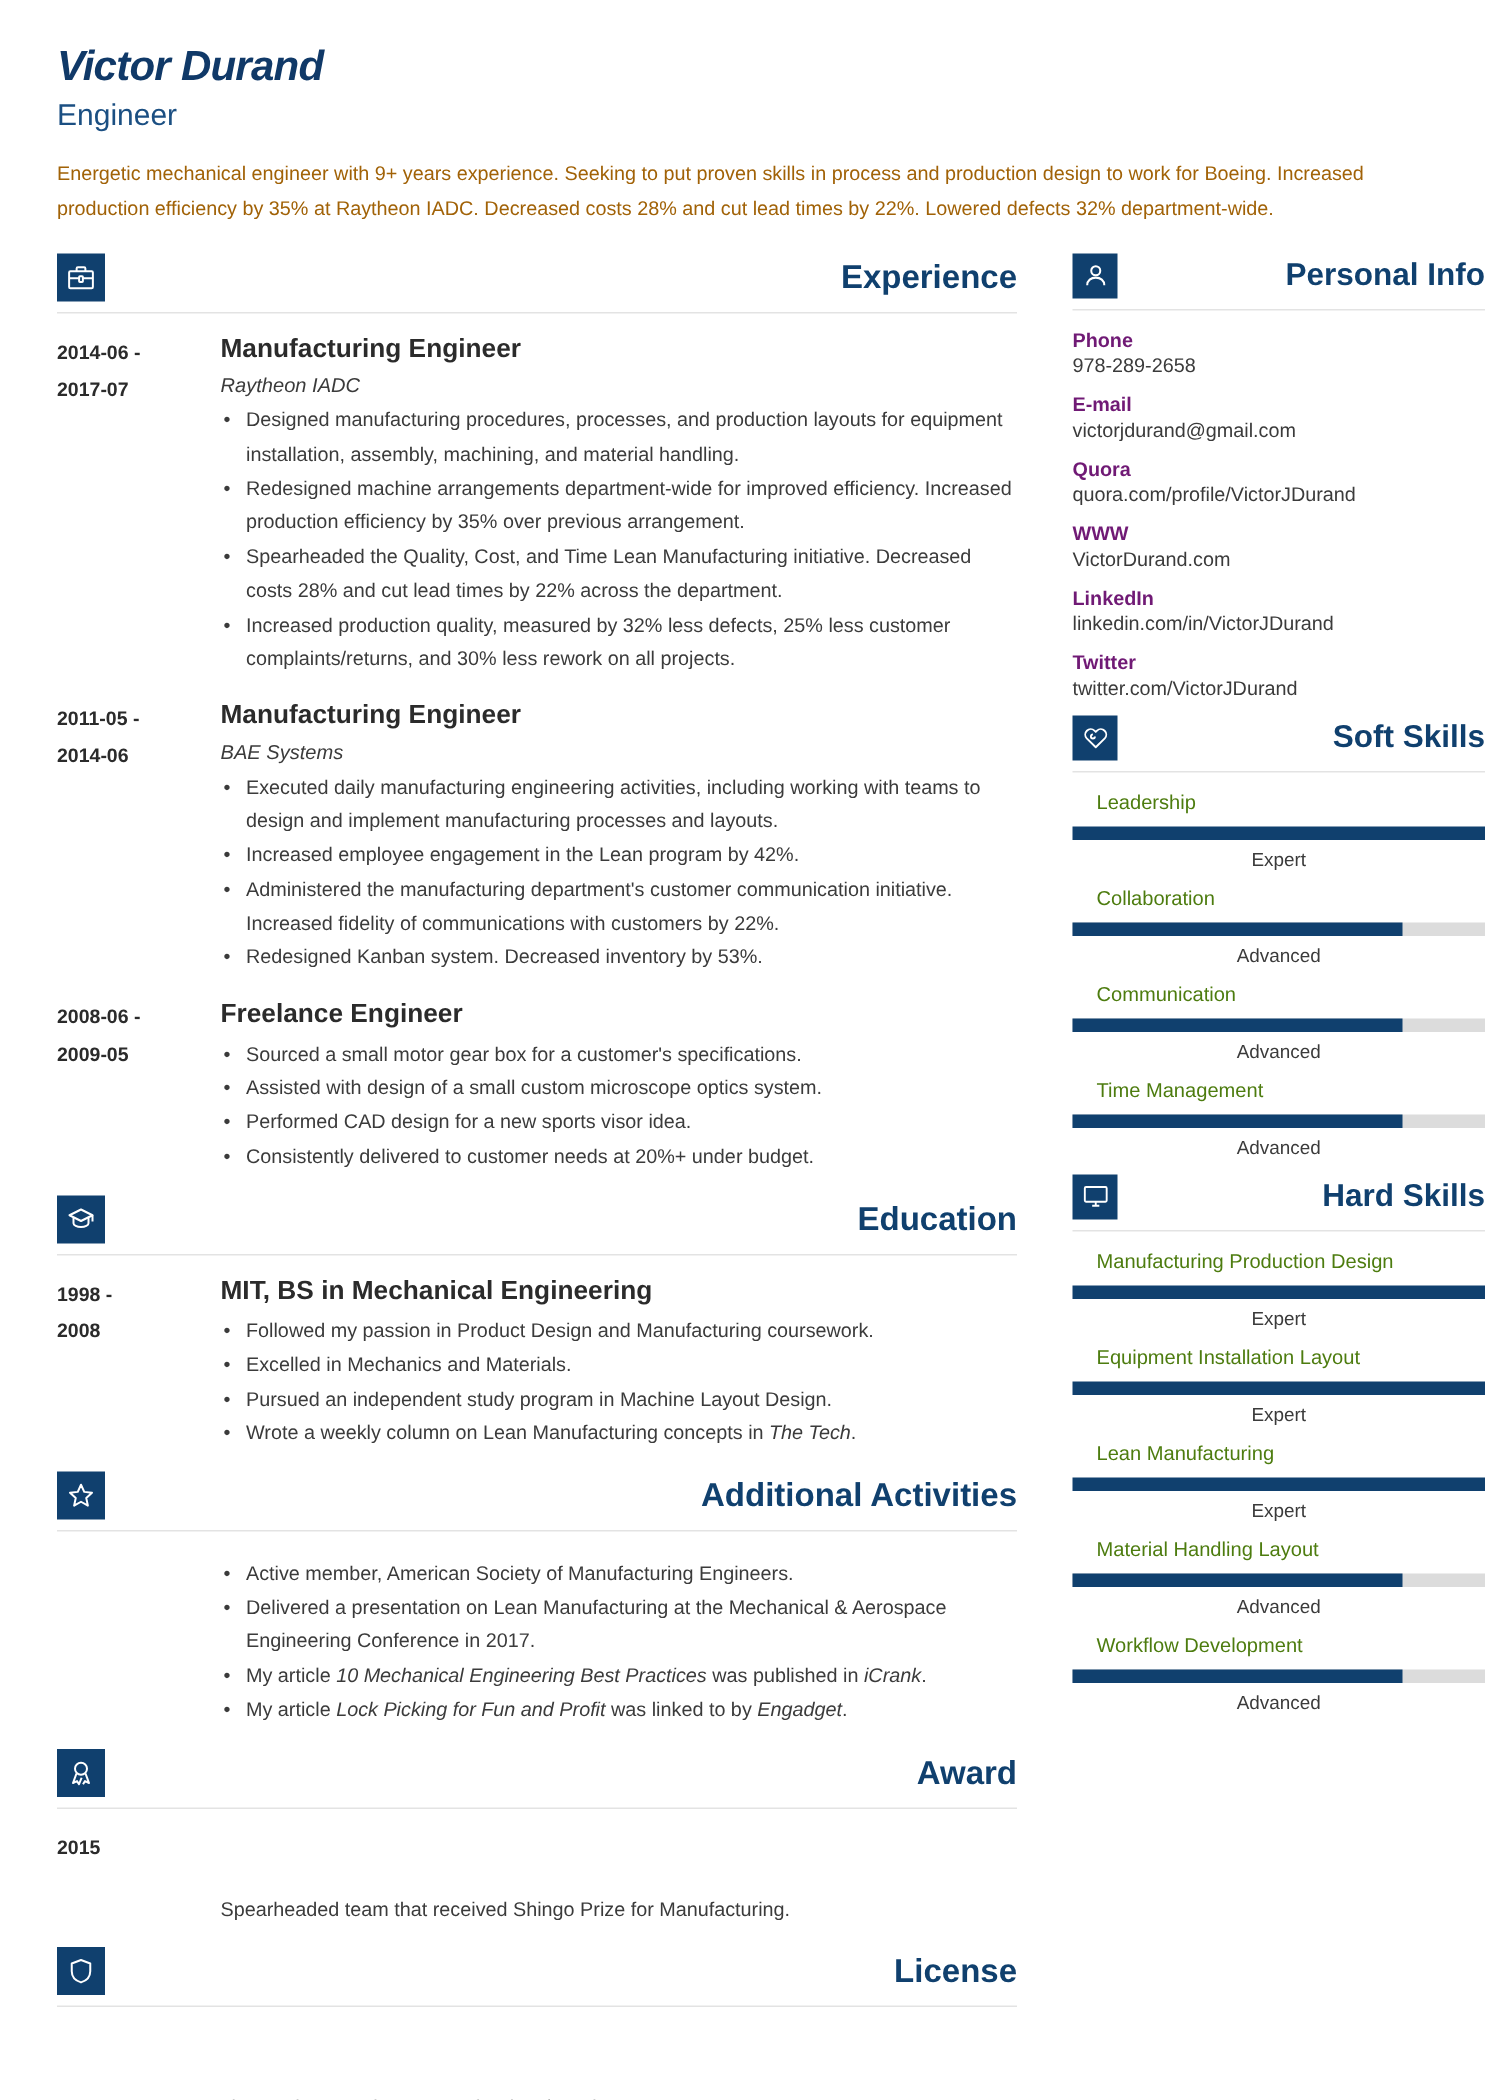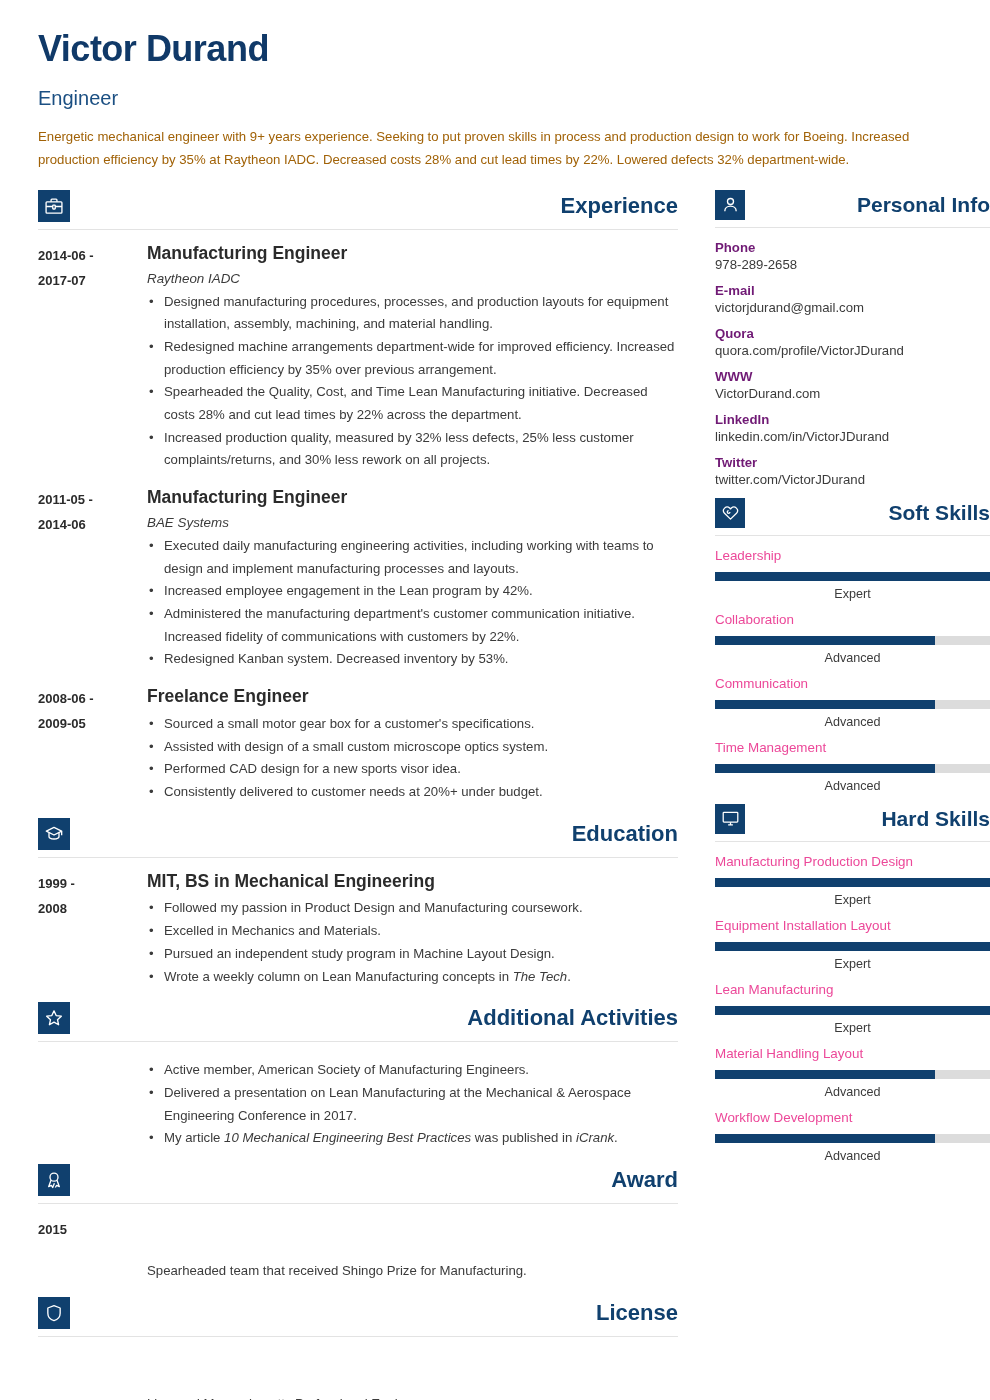--- a/index.html
+++ b/index.html
@@ -10,31 +10,32 @@
     background: #ffffff;
     font-family: "Liberation Sans", sans-serif;
     color: #333333;
     overflow: hidden;
   }
 
   .page { padding: 28px 40px 0 38px; position: relative; }
 
   
   .name {
-    font-size: 36px;
+    font-size: 28px;
     font-weight: bold;
     color: #103968;
     letter-spacing: -0.5px;
     line-height: 1.15;
+    font-style: italic;
   }
   .job-title {
     font-size: 20px;
     color: #1b4f82;
     font-weight: normal;
-    margin-top: 18px;
+    margin-top: 6px;
   }
   .summary {
     margin-top: 16px;
     font-size: 13.2px;
     line-height: 1.72;
     color: #a16207;
     max-width: 905px;
   }
 
   
@@ -132,22 +133,23 @@
   }
   .pi-value {
     font-size: 13.2px;
     color: #3b3b3b;
   }
 
   
   .skill { margin-bottom: 11px; }
   .skill-name {
     font-size: 13.4px;
-    color: #ec4899;
+    color: #4d7c0f;
     margin-bottom: 9px;
+    margin-left: 16px;
   }
   .bar-track {
     height: 9px;
     background: #dcdcdc;
     width: 100%;
     position: relative;
   }
   .bar-fill {
     height: 100%;
     background: #10406e;
@@ -247,21 +249,21 @@
               <path d="M6 10.6v4.4c0 1.7 2.7 3 6 3s6-1.3 6-3v-4.4"></path>
               <path d="M21.2 8.6v5"></path>
             </svg>
           </span>
           <span class="sec-title">Education</span>
         </div>
         <div class="sec-rule"></div>
 
         <div class="entry">
           <div class="entry-date">
-            <div>1999 -</div>
+            <div>1998 -</div>
             <div>2008</div>
           </div>
           <div class="entry-main">
             <div class="entry-title">MIT, BS in Mechanical Engineering</div>
             <ul class="bullets">
                 <li>Followed my passion in Product Design and Manufacturing coursework.</li>
                 <li>Excelled in Mechanics and Materials.</li>
                 <li>Pursued an independent study program in Machine Layout Design.</li>
                 <li>Wrote a weekly column on Lean Manufacturing concepts in <i>The Tech</i>.</li>
               </ul>
@@ -279,20 +281,21 @@
           <span class="sec-title">Additional Activities</span>
         </div>
         <div class="sec-rule"></div>
         <div class="entry">
           <div class="entry-date"></div>
           <div class="entry-main">
             <ul class="bullets">
                 <li>Active member, American Society of Manufacturing Engineers.</li>
                 <li>Delivered a presentation on Lean Manufacturing at the Mechanical &amp; Aerospace Engineering Conference in 2017.</li>
                 <li>My article <i>10 Mechanical Engineering Best Practices</i> was published in <i>iCrank</i>.</li>
+                <li>My article <i>Lock Picking for Fun and Profit</i> was linked to by <i>Engadget</i>.</li>
               </ul>
           </div>
         </div>
       </div>
 
       <div class="section">
         <div class="sec-head">
           <span class="sec-icon">
             <svg width="20" height="20" viewBox="0 0 24 24" fill="none" stroke="#ffffff" stroke-width="1.6" stroke-linejoin="round">
               <circle cx="12" cy="8.6" r="4.8"></circle>

